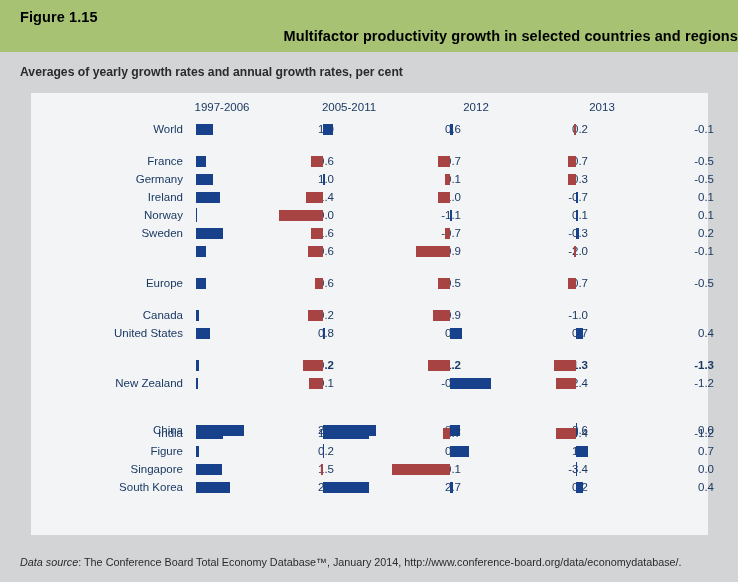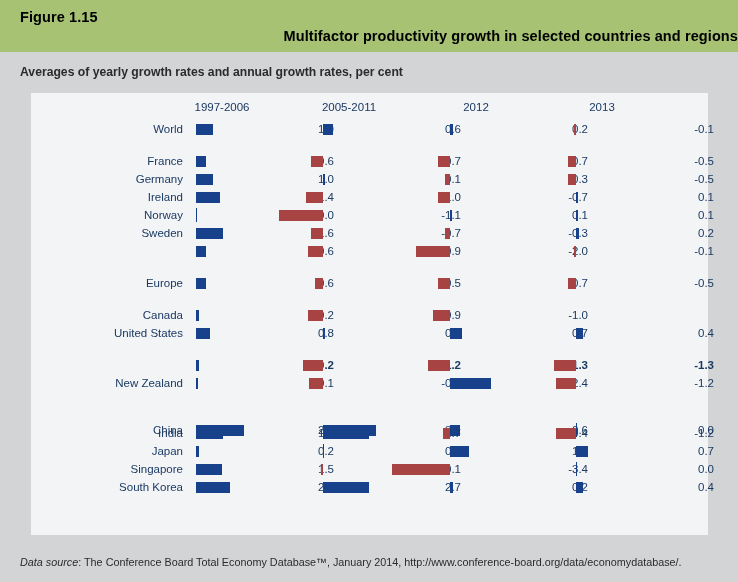--- a/index.html
+++ b/index.html
@@ -333,21 +333,21 @@
       <div class="cell" style="left: 419px;">
         <div class="bar neg" style="width: 6.8px; left: -6.8px;"></div>
         <div class="rval">-0.4</div>
       </div>
       <div class="cell" style="left: 545px;">
         <div class="bar neg" style="width: 20.4px; left: -20.4px;"></div>
         <div class="rval">-1.2</div>
       </div>
     </div>
     <div class="row" style="top: 349px;">
-      <div class="rlabel">Japan</div>
+      <div class="rlabel">Figure</div>
       <div class="cell" style="left: 165px;">
         <div class="bar pos" style="width: 3.4px; left: 0px;"></div>
         <div class="rval">0.2</div>
       </div>
       <div class="cell" style="left: 292px;">
         <div class="zero pos" style="left: 0px;"></div>
         <div class="rval">0.0</div>
       </div>
       <div class="cell" style="left: 419px;">
         <div class="bar pos" style="width: 18.7px; left: 0px;"></div>

